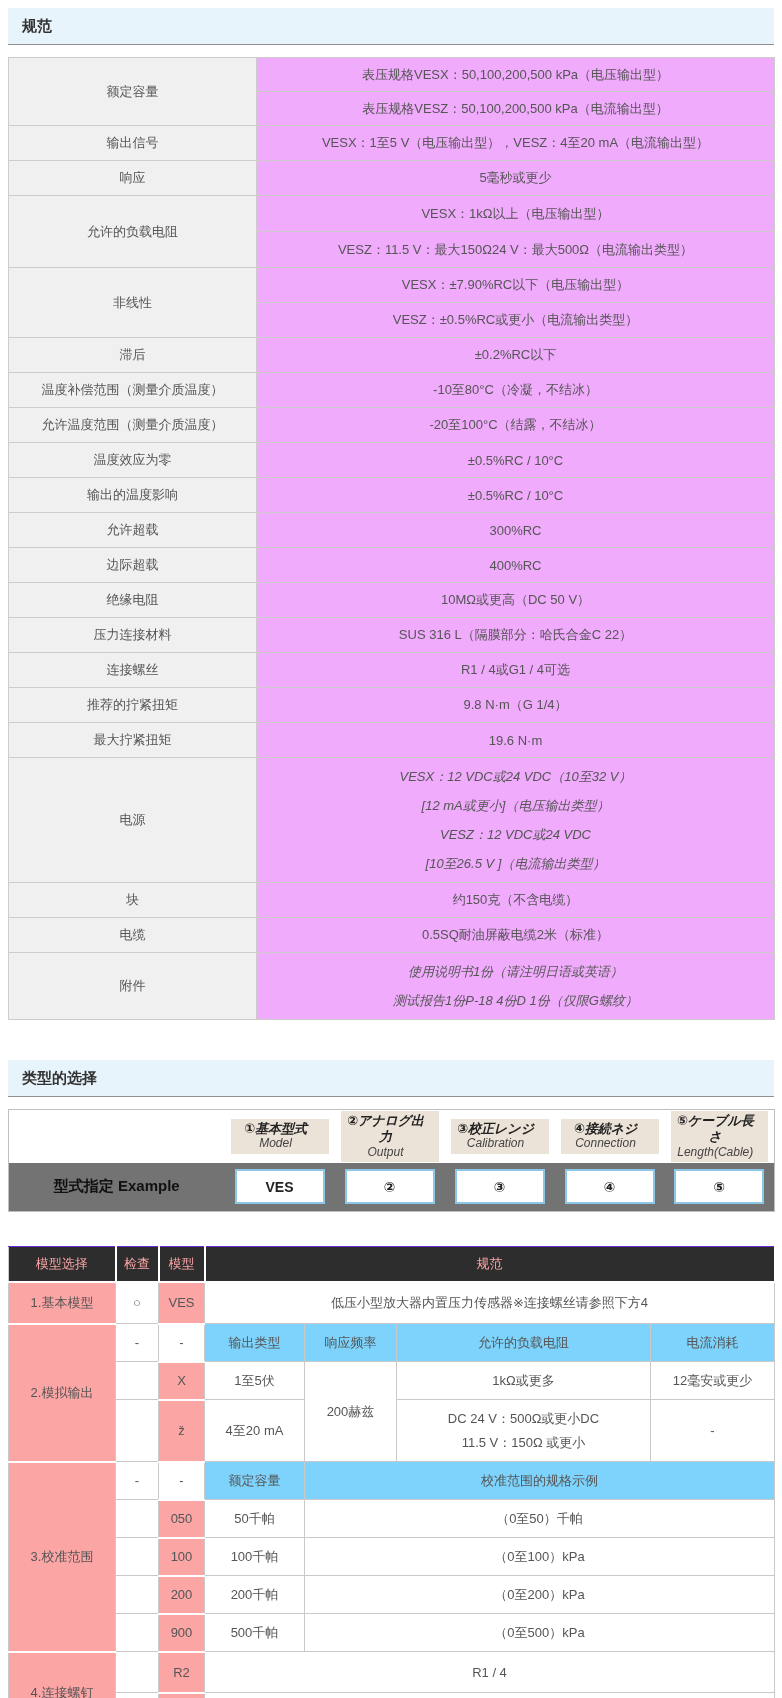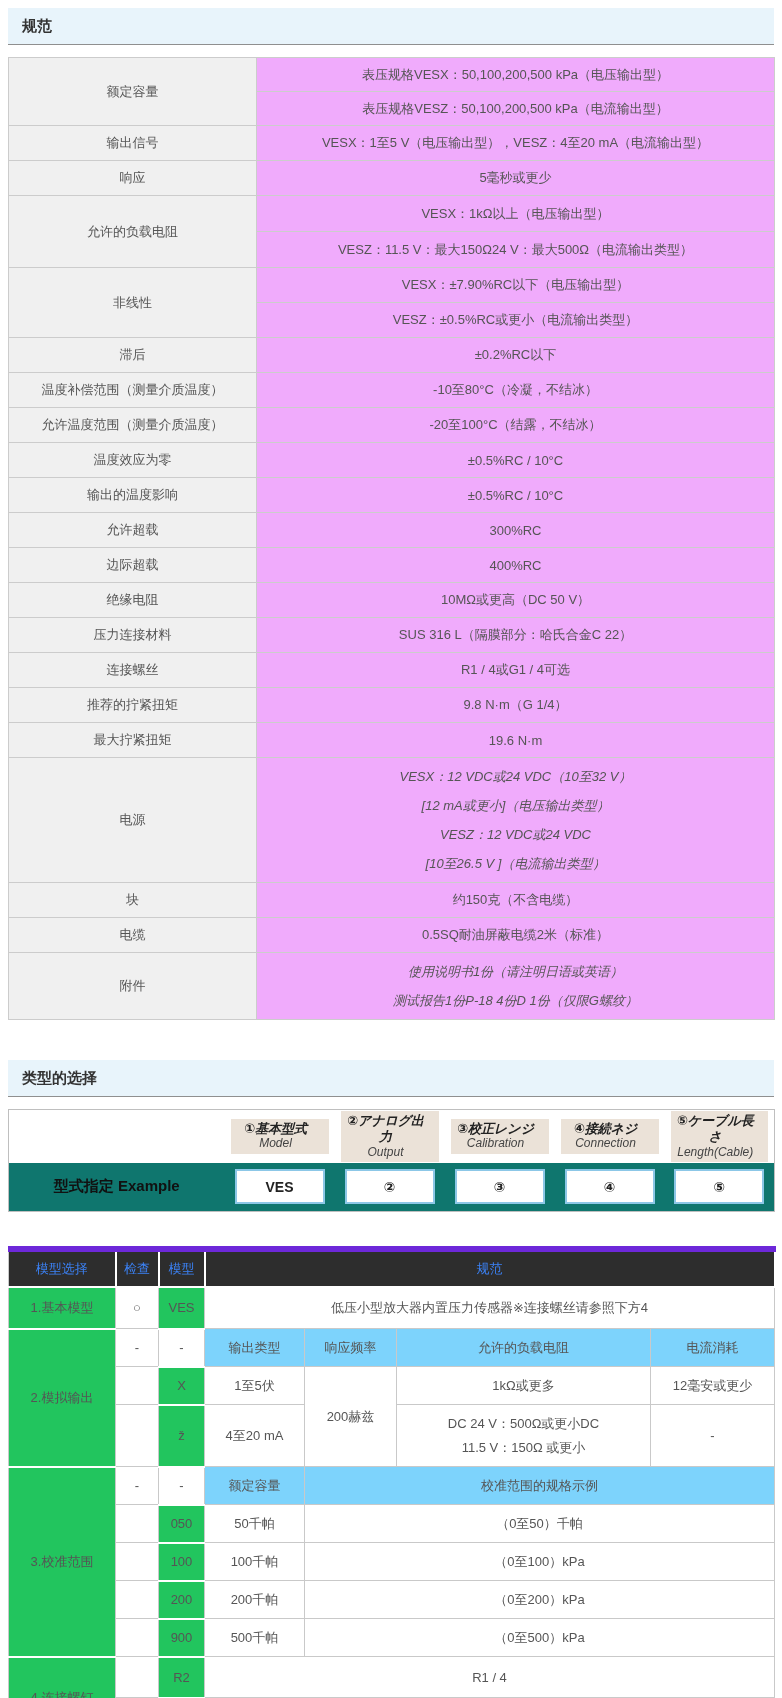--- a/index.html
+++ b/index.html
@@ -39,21 +39,21 @@
   .spec-table td.lines { padding:4px 8px;font-style:italic; }
   .spec-table td.lines div { line-height:29px; }
 
   
   .order-table { margin-top:12px; border:1px solid #bfbfbf; font-size:13px; }
   .order-table td { text-align:center; vertical-align:middle; padding:0; }
   .order-head td { background:#fff; height:40px; }
   .btag { background:#ebe2d8; margin:1px 6px; padding:2px 8px 3px 0;font-style:italic; }
   .btag .jp { font-size:13px; font-weight:bold; color:#222; line-height:1.25; }
   .btag .en { font-size:12px; color:#444; line-height:1.1; }
-  .order-example td { background:#0f766e; height:48px; }
+  .order-example td { background:#737373; height:48px; }
   .ex-label { font-size:15px; font-weight:bold; color:#111; }
   .box {
     width:86px; height:31px;
     margin:0 auto;
     background:#fff;
     border:2px solid #8cc7e7;
     display:flex; align-items:center; justify-content:center;
     font-size:14px; font-weight:bold; color:#222;
   }
 
@@ -63,28 +63,28 @@
     border:1px solid #c9c9c9;
     text-align:center;
     vertical-align:middle;
     padding:2px 4px;
     background:#fff;
     color:#555;
     height:32px;
   }
   .model-table tr.mhead td {
     background:#2d2d2d;
-    color:#3b82f6;
+    color:#fca5a5;
     border-right:2px solid #fff;
     border-bottom:2px solid #fff;
-    border-top:6px solid #6d28d9;
+    border-top:1px solid #6d28d9;
     height:30px;
   }
   .model-table td.blue {
-    background:#22c55e;
+    background:#fca5a5;
     border-top:2px solid #fff;
     border-bottom:2px solid #fff;
     color:#555;
   }
   .model-table td.gray { background:#7dd3fc; }
   .model-table td.twolines div { line-height:24px; }
   .model-table td.h-basic { height:36px; }
   .model-table td.h-z { height:56px; }
 </style>
 </head>

